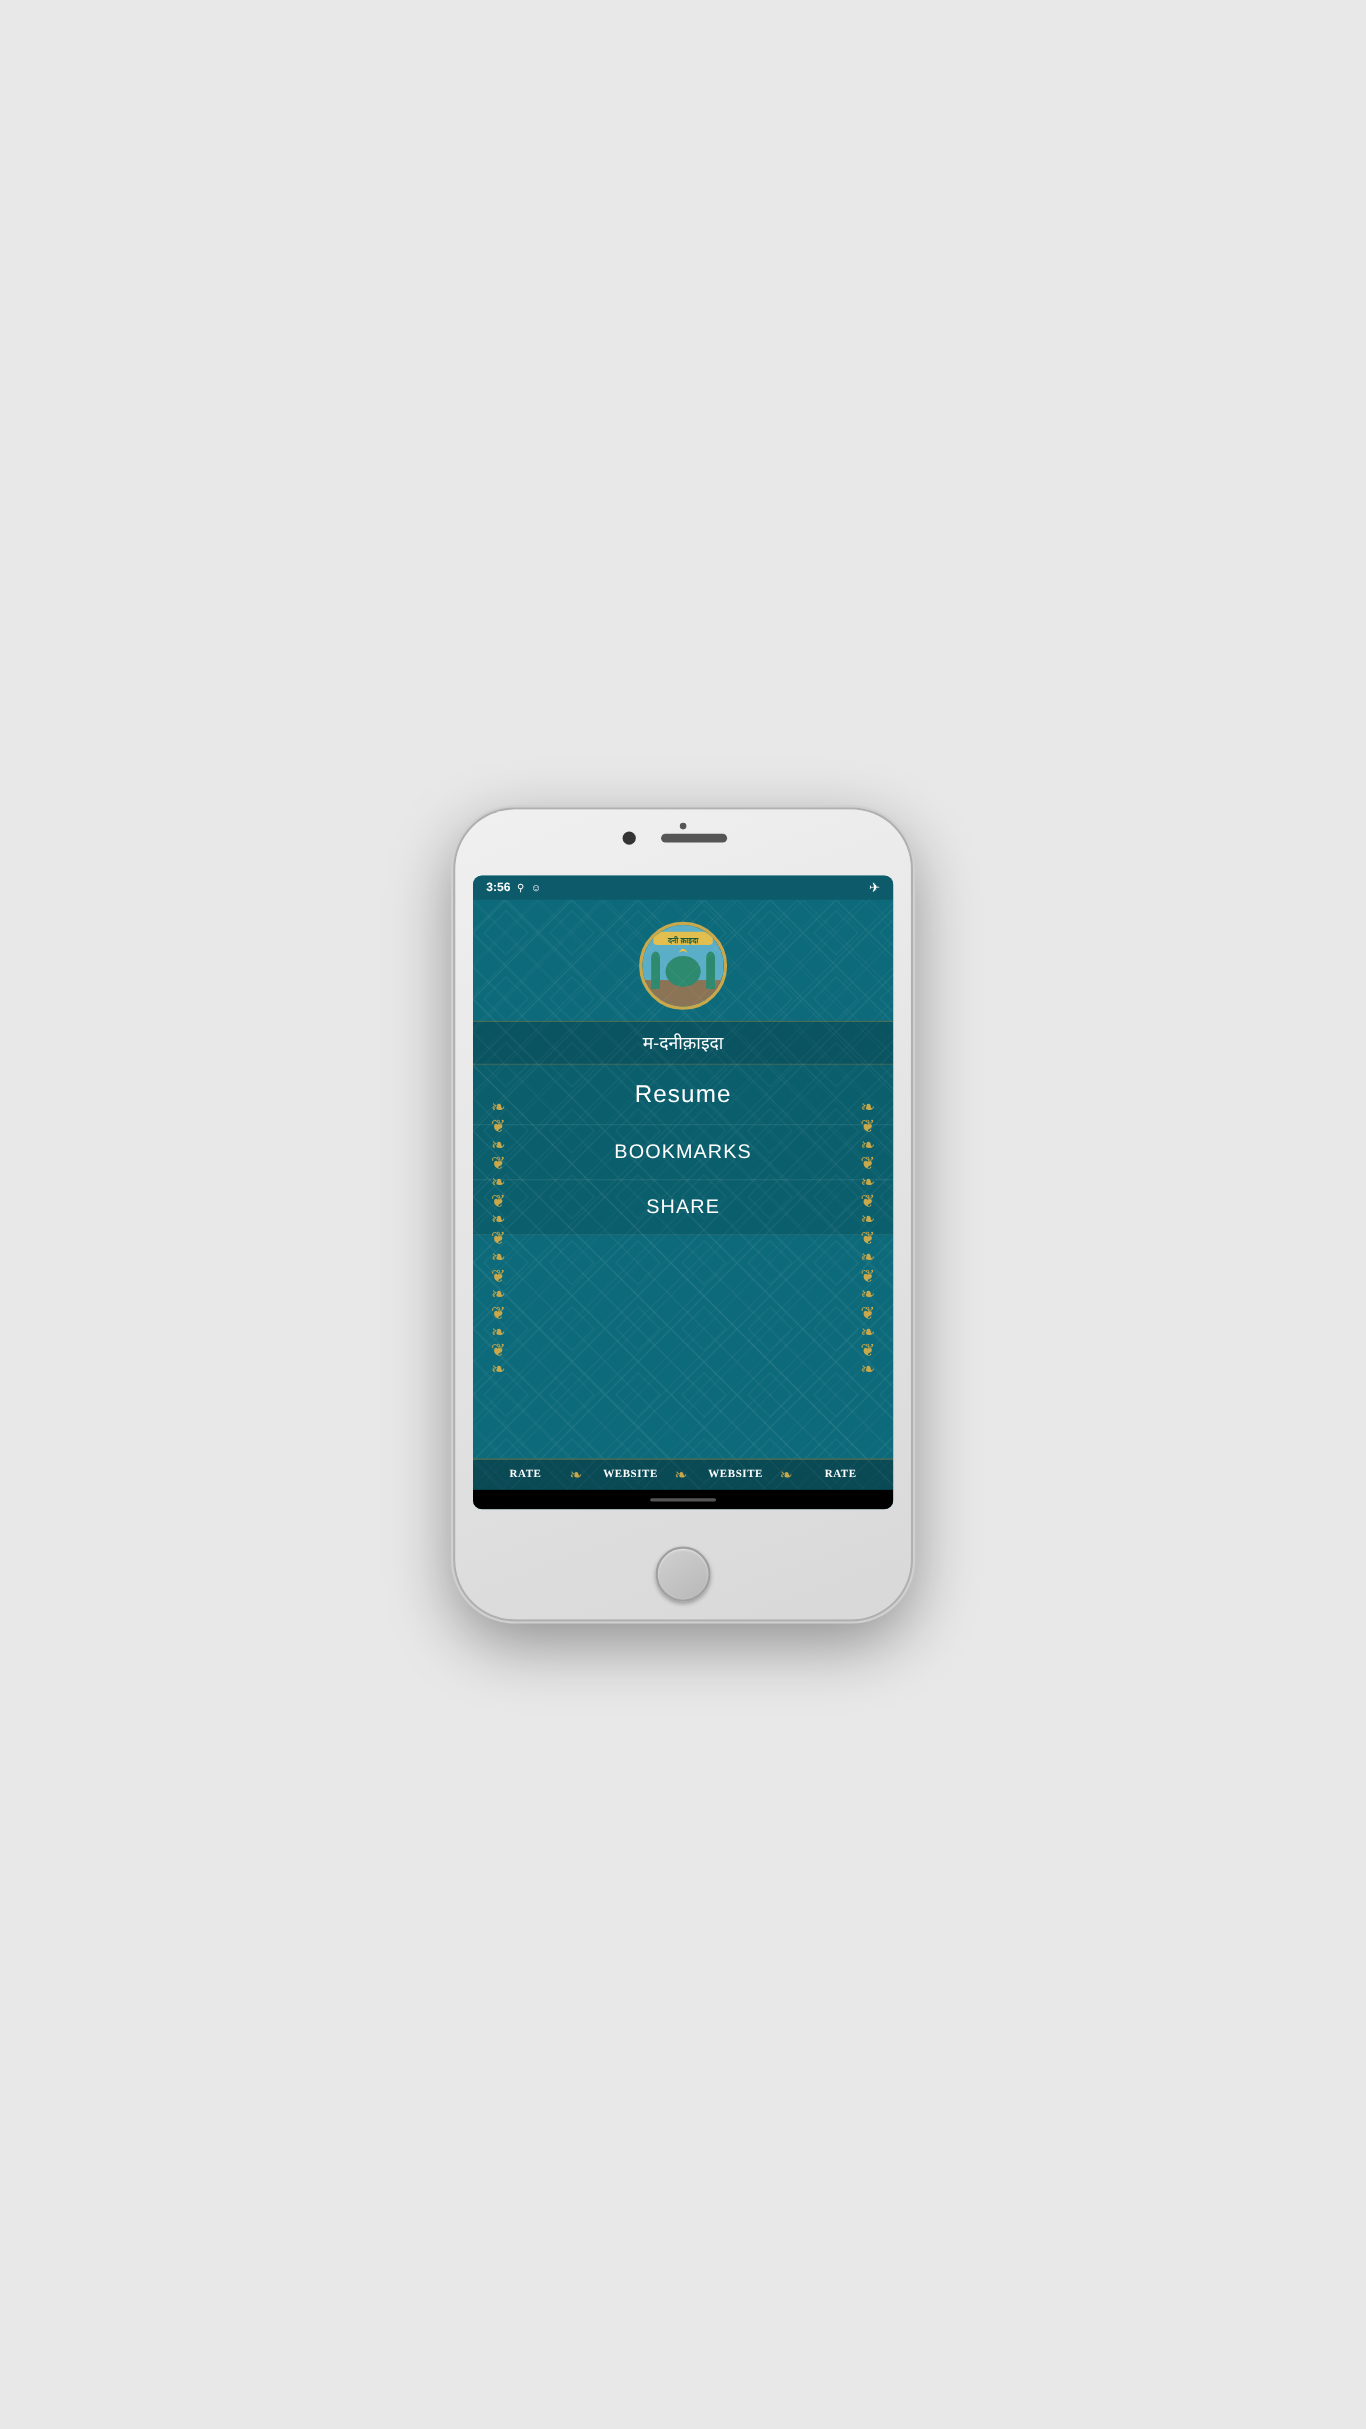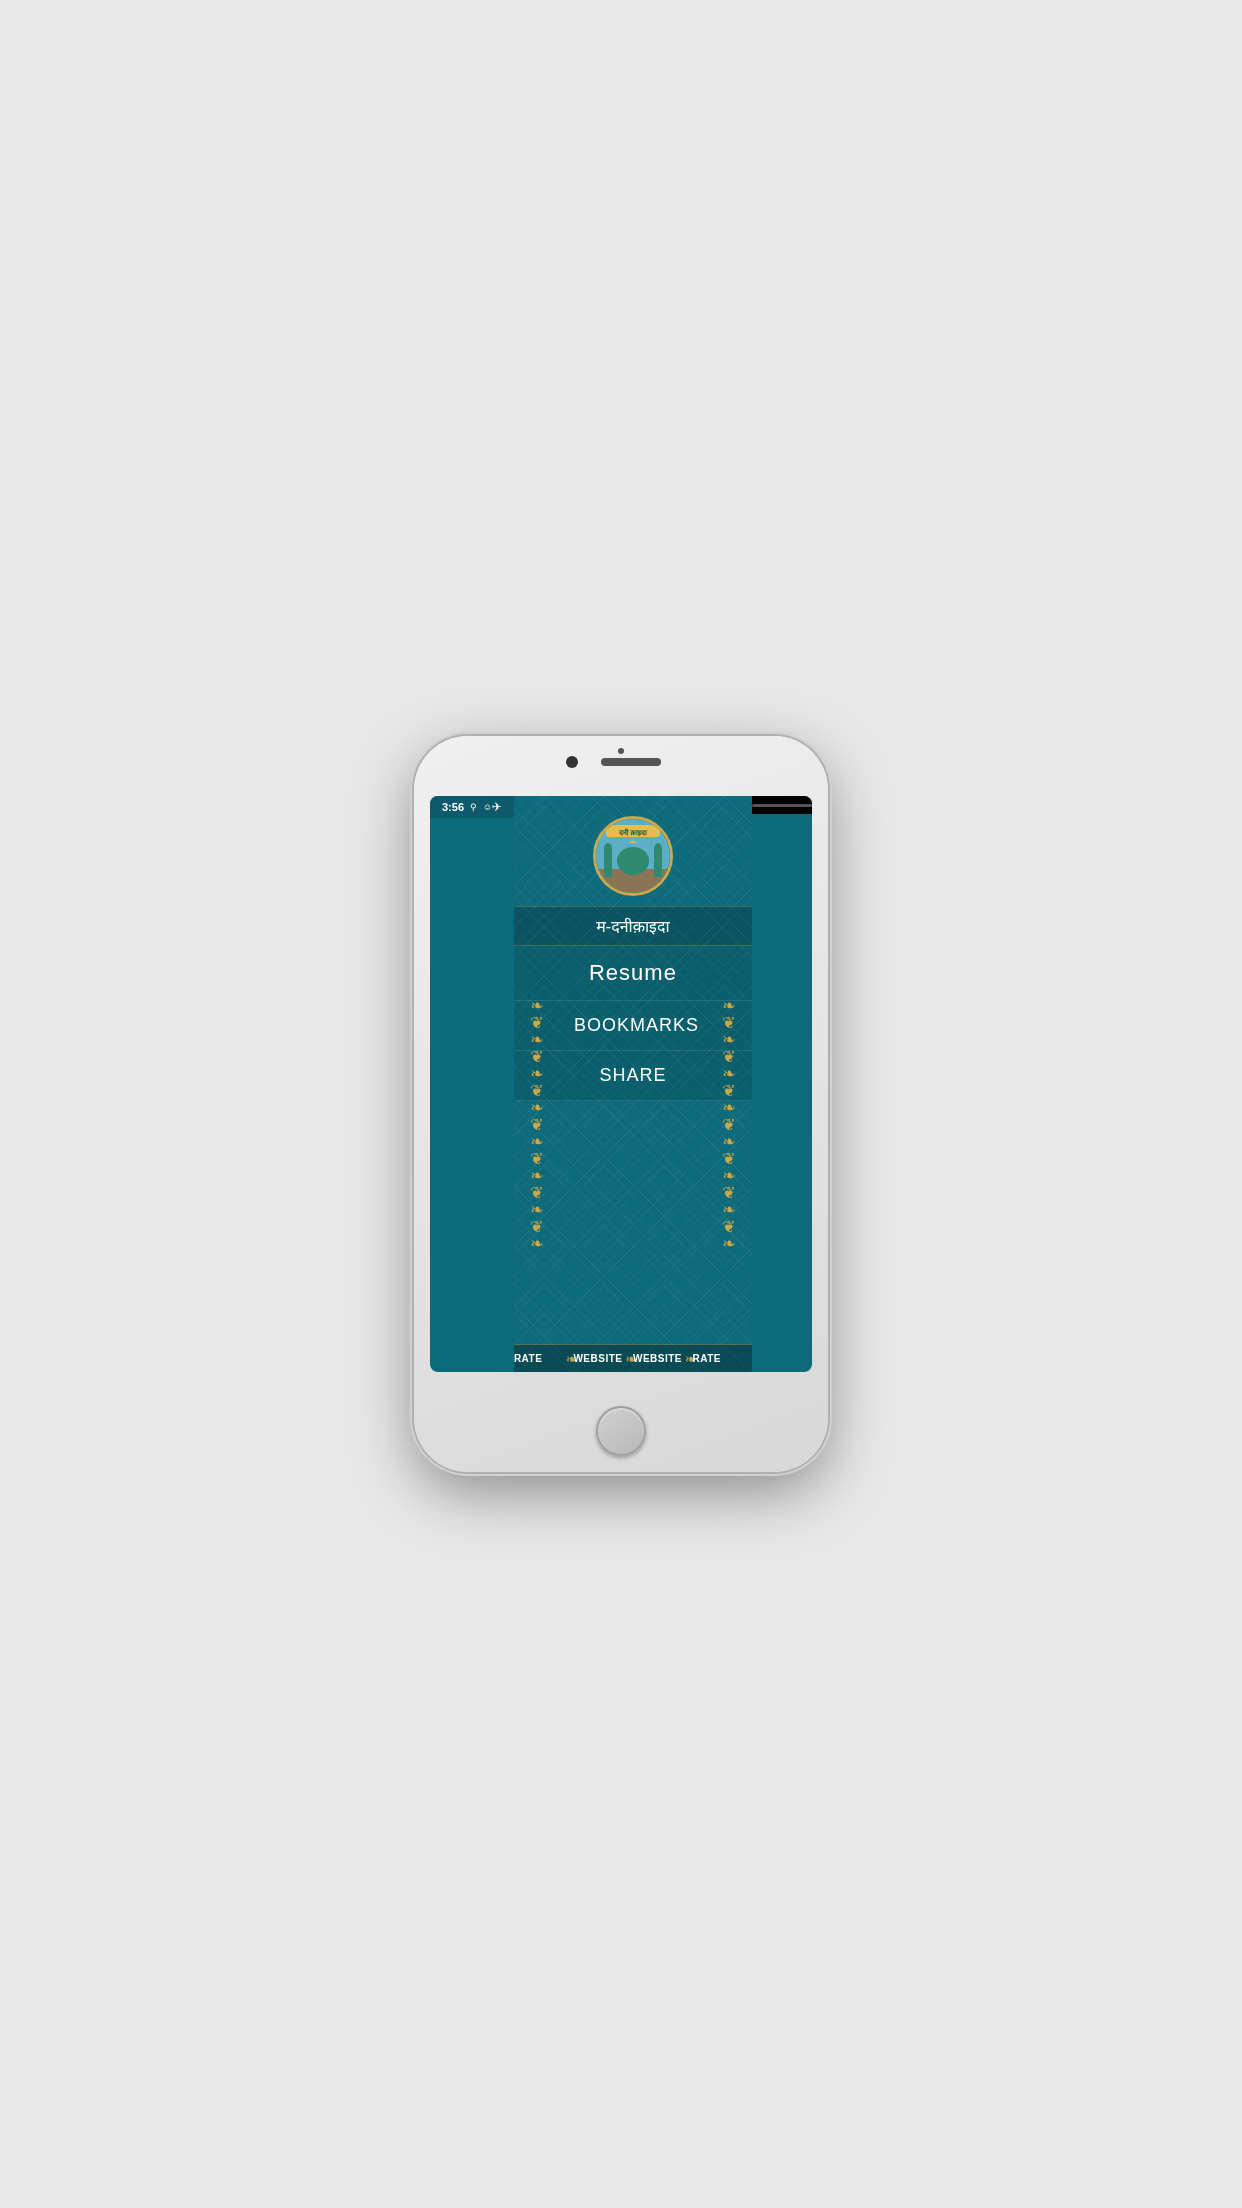--- a/index.html
+++ b/index.html
@@ -67,21 +67,21 @@
     .screen {
       position: absolute;
       top: 60px;
       left: 16px;
       right: 16px;
       bottom: 100px;
       background: #0d6a7a;
       border-radius: 8px;
       overflow: hidden;
       display: flex;
-      flex-direction: row;
+      flex-direction: column;
     }
 
     
     .status-bar {
       background: #0d5a6a;
       display: flex;
       justify-content: space-between;
       align-items: center;
       padding: 4px 12px;
       height: 22px;
@@ -219,24 +219,26 @@
       align-items: center;
       padding: 8px 0;
       border-top: 1px solid rgba(200,168,75,0.4);
       position: relative;
       z-index: 1;
     }
 
     .tab-item {
       display: flex;
       flex-direction: column;
+      align-items: center;
       gap: 2px;
       cursor: pointer;
       flex: 1;
       position: relative;
+      font-family: Liberation Serif, serif;
     }
 
     .tab-item:not(:last-child)::after {
       content: '❧';
       position: absolute;
       right: -4px;
       top: 50%;
       transform: translateY(-50%);
       color: #c8a84b;
       font-size: 14px;

